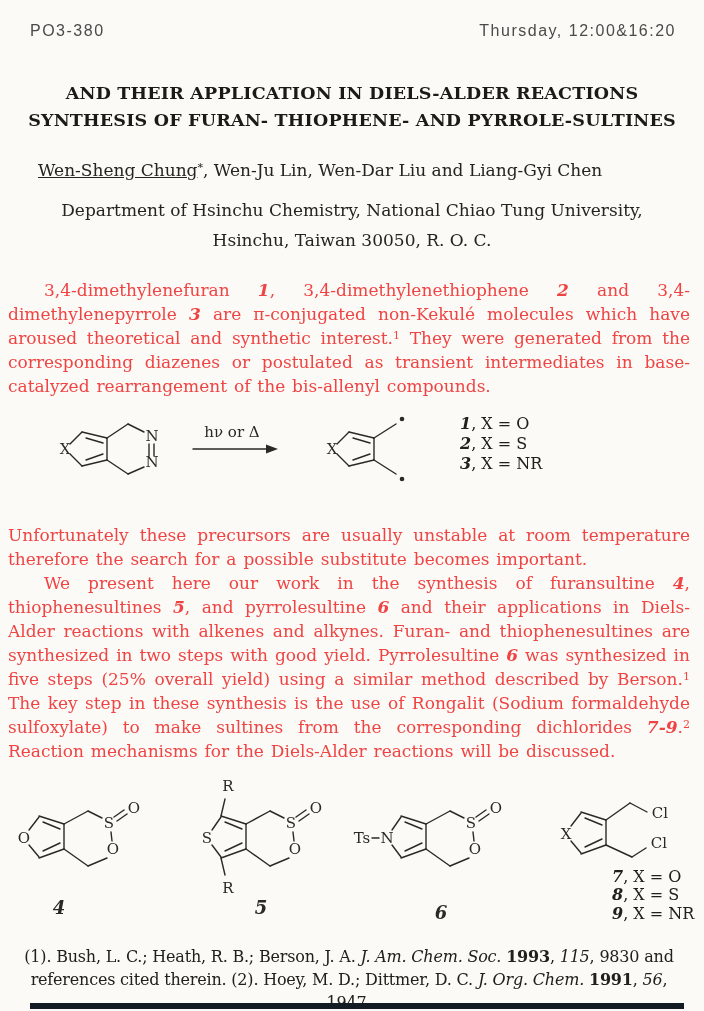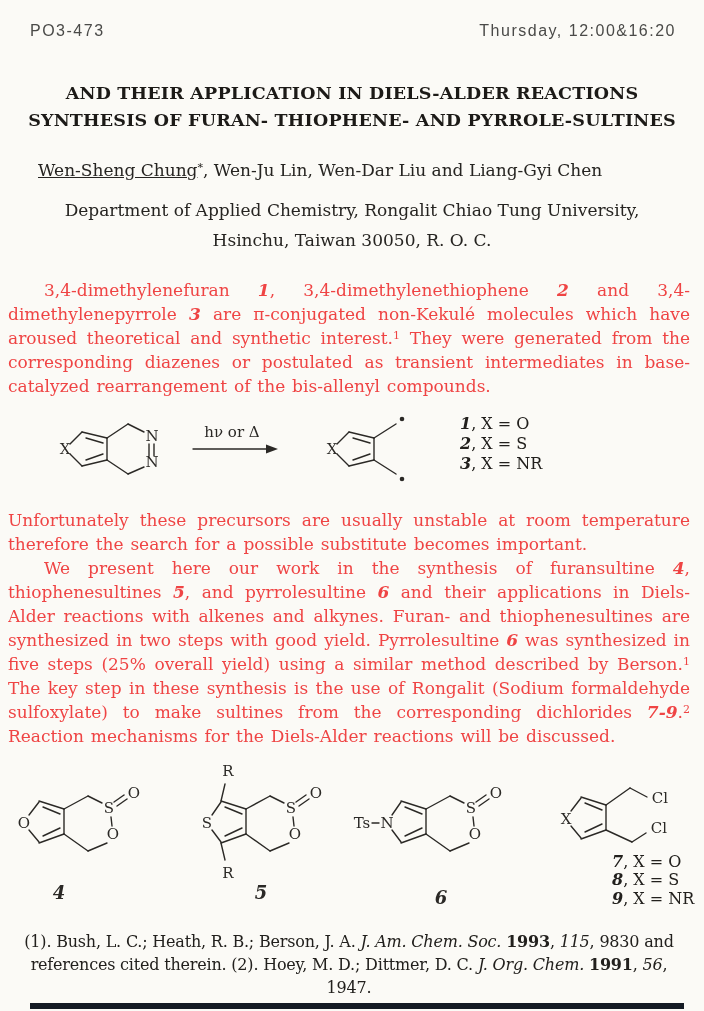--- a/index.html
+++ b/index.html
@@ -29,21 +29,21 @@
   }
   .affiliation{
     margin:16px 10px 0 10px;text-align:center;font-size:17px;line-height:1.75;color:#262421;
   }
   .para{
     margin:0 14px 0 8px;font-size:17px;line-height:24px;
     text-align:justify;word-spacing:1.5px;overflow:hidden;color:#ef4444;
   }
   .para.indent{text-indent:36px;}
   .p1{margin-top:22px;height:120px;}
-  .p2{margin-top:0;height:48px;}
+  .p2{margin-top:15px;height:48px;}
   .p3{height:192px;}
 
   .figure{position:relative;}
   .scheme-fig{height:108px;margin:2px 30px 0 30px;}
   .structs-fig{height:160px;margin:10px 10px 0 10px;}
   .figure svg{position:absolute;left:0;top:0;}
   .figure .bond{stroke:#2b2926;stroke-width:1.4;fill:none;stroke-linecap:round;}
   .figure text{font-family:"DejaVu Serif",serif;font-size:15px;fill:#2b2926;}
   .figure text.cnum{font-size:18px;font-weight:bold;font-style:italic;}
   .fig-legend{
@@ -61,33 +61,33 @@
   .scan-bar{
     position:absolute;left:30px;right:20px;bottom:2px;height:6px;background:#151b24;
   }
 </style>
 </head>
 <body>
 
 <div class="page">
 
   <div class="header">
-    <span>PO3-473</span>
+    <span>PO3-380</span>
     <span>Thursday, 12:00&amp;16:20</span>
   </div>
 
   <div class="title">
     <div>AND THEIR APPLICATION IN DIELS-ALDER REACTIONS</div>
     <div>SYNTHESIS OF FURAN- THIOPHENE- AND PYRROLE-SULTINES</div>
   </div>
 
   <div class="authors"><span class="u">Wen-Sheng Chung</span><sup>*</sup><span>, Wen-Ju Lin, Wen-Dar Liu and Liang-Gyi Chen</span></div>
 
   <div class="affiliation">
-    <div>Department of Applied Chemistry, Rongalit Chiao Tung University,</div>
+    <div>Department of Hsinchu Chemistry, National Chiao Tung University,</div>
     <div>Hsinchu, Taiwan 30050, R. O. C.</div>
   </div>
 
   <p class="para indent p1"><span>3,4-dimethylenefuran </span><span class="b i">1</span><span>, 3,4-dimethylenethiophene </span><span class="b i">2</span><span> and 3,4-dimethylenepyrrole </span><span class="b i">3</span><span> are π-conjugated non-Kekulé molecules which have aroused theoretical and synthetic interest.</span><sup>1</sup><span> They were generated from the corresponding diazenes or postulated as transient intermediates in base-catalyzed rearrangement of the bis-allenyl compounds.</span></p>
 
   <div class="figure scheme-fig">
     <svg width="644" height="100" viewBox="0 0 644 100">
       <g>
         <text x="35" y="54" text-anchor="middle">X</text>
         <path class="bond" d="M40,44 L52,32"></path>

